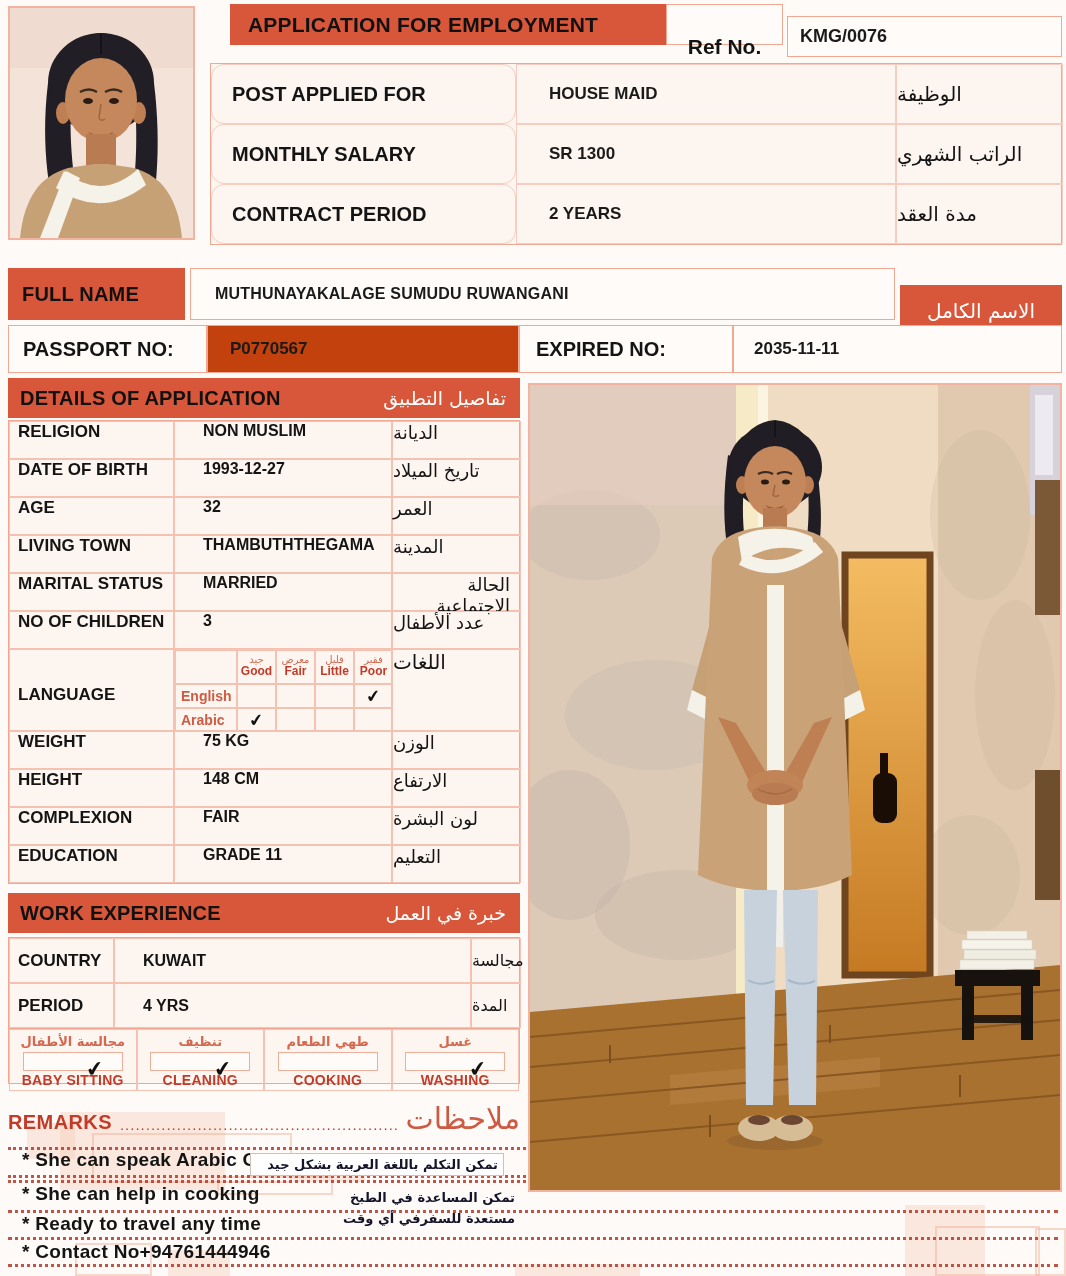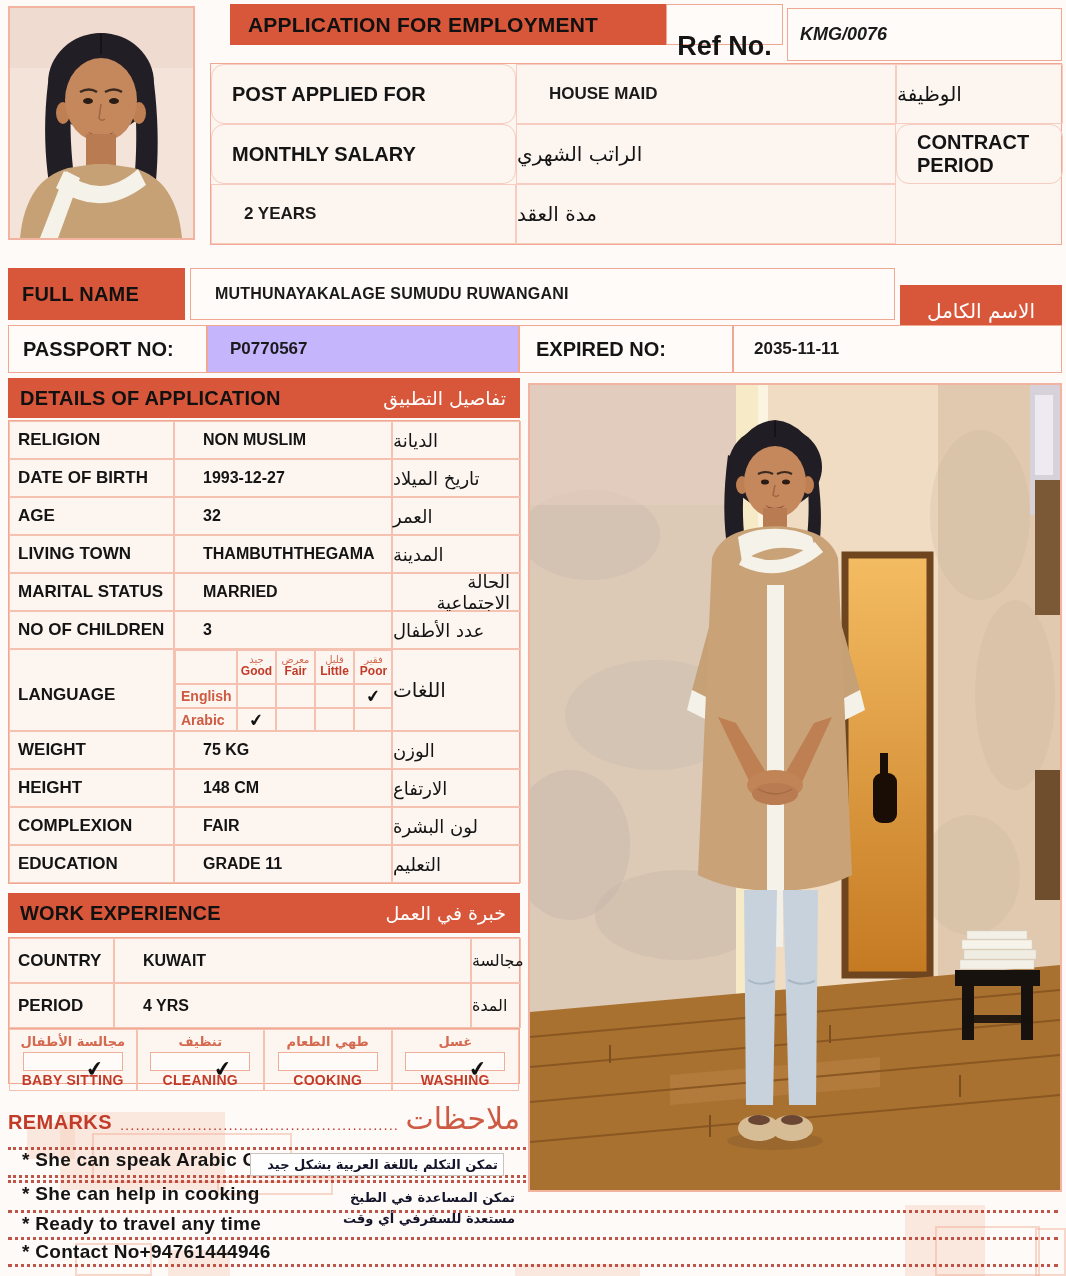--- a/index.html
+++ b/index.html
@@ -19,21 +19,21 @@
   .toptable{display:grid;grid-template-columns:305px 380px 167px;grid-auto-rows:60px;
             box-sizing:border-box;border:1px solid #F0A893;background:#FCF5F0;}
   .toptable>div{box-sizing:border-box;border:1px solid #F6CDC0;display:flex;align-items:center;}
   .toptable .c1{padding-left:20px;border-radius:13px;}
   .toptable .c2{padding-left:32px;}
   .toptable .c3{justify-content:flex-end;padding-right:16px;font-size:20px;}
   
   .dgrid{display:grid;grid-template-columns:165px 218px 129px;box-sizing:border-box;
          border:1px solid #F0A893;background:#FCF5F0;
          grid-template-rows:repeat(6,38px) 82px repeat(4,38px);}
-  .dgrid>div{box-sizing:border-box;border:1px solid #F5C2B2;display:flex;align-items:center;}
+  .dgrid>div{box-sizing:border-box;border:1px solid #F5C2B2;display:flex;}
   .dlbl{font-weight:bold;font-size:17px;padding-left:8px;}
   .dval{font-weight:bold;font-size:16px;padding-left:28px;}
   .dar{justify-content:flex-end;padding-right:10px;font-size:18px;}
   
   .langwrap{padding:0 !important;display:block !important;}
   .lgrid{display:grid;grid-template-columns:62px repeat(4,39px);grid-template-rows:34px 24px 24px;height:100%;}
   .lgrid>div{box-sizing:border-box;border:1px solid #F5C2B2;display:flex;align-items:center;justify-content:center;}
   .lvl{flex-direction:column;justify-content:flex-end;line-height:1;padding-bottom:2px;}
   .lvl .a{font-size:10px;color:#D4694F;}
   .lvl .e{font-size:12px;font-weight:bold;color:#C23B28;}
@@ -106,39 +106,42 @@
       <path d="M54,163 Q91,194 128,161 L136,177 Q91,212 46,180 Z" fill="#F5F2EA"></path>
       <path d="M30,230 L56,163 L70,170 L48,230 Z" fill="#F5F2EA"></path>
       <rect x="76" y="132" width="30" height="24" fill="#B97C52"></rect>
     </svg>
   </div>
 
   <div class="abs obar" style="left:210px;top:4px;width:452px;height:41px;margin-left:20px;">
     <span class="en">APPLICATION FOR EMPLOYMENT</span>
   </div>
   <div class="abs cellbox" style="left:666px;top:4px;width:117px;height:41px;display:flex;align-items:center;justify-content:center;background:#FEFBF9;">
-    <span class="lbl" style="font-size:27px;margin-top:44px;">Ref No.</span>
-  </div>
-  <div class="abs cellbox" style="left:787px;top:8px;width:275px;height:53px;display:flex;align-items:center;background:#FEFBF9;font-style:italic;">
+    <span class="lbl" style="font-size:21px;margin-top:44px;">Ref No.</span>
+  </div>
+  <div class="abs cellbox" style="left:787px;top:16px;width:275px;height:41px;display:flex;align-items:center;background:#FEFBF9;">
     <span class="val" style="font-size:18px;padding-left:12px;">KMG/0076</span>
   </div>
 
   <div class="abs toptable" style="left:210px;top:63px;width:852px;">
     <div class="c1">
         <span class="lbl">POST APPLIED FOR</span>
       </div>
     <div class="c2">
         <span class="val">HOUSE MAID</span>
       </div>
     <div class="c3 ar">
         <span>الوظيفة</span>
       </div>
     <div class="c1">
         <span class="lbl">MONTHLY SALARY</span>
       </div>
+    <div class="c2">
+        <span class="val">SR 1300</span>
+      </div>
     <div class="c3 ar">
         <span>الراتب الشهري</span>
       </div>
     <div class="c1">
         <span class="lbl">CONTRACT PERIOD</span>
       </div>
     <div class="c2">
         <span class="val">2 YEARS</span>
       </div>
     <div class="c3 ar">
@@ -153,21 +156,21 @@
     <span class="val" style="font-size:16px;padding-left:24px;letter-spacing:.2px;">MUTHUNAYAKALAGE SUMUDU RUWANGANI</span>
   </div>
   <div class="abs obar ar" style="left:900px;top:285px;width:162px;height:52px;justify-content:center;">
     <span style="color:#fff;font-size:20px;">الاسم الكامل</span>
   </div>
 
   <div class="abs" style="left:8px;top:325px;width:1054px;height:48px;display:flex;">
     <div class="cellbox" style="width:199px;display:flex;align-items:center;background:#FEFBF9;">
       <span class="lbl" style="padding-left:14px;">PASSPORT NO:</span>
     </div>
-    <div class="cellbox" style="width:312px;display:flex;align-items:center;background:#c4b5fd;">
+    <div class="cellbox" style="width:312px;display:flex;align-items:center;background:#c2410c;">
       <span class="val" style="padding-left:22px;">P0770567</span>
     </div>
     <div class="cellbox" style="width:214px;display:flex;align-items:center;background:#FEFBF9;">
       <span class="lbl" style="padding-left:16px;">EXPIRED NO:</span>
     </div>
     <div class="cellbox" style="width:329px;display:flex;align-items:center;background:#FEFBF9;">
       <span class="val" style="padding-left:20px;">2035-11-11</span>
     </div>
   </div>
 

